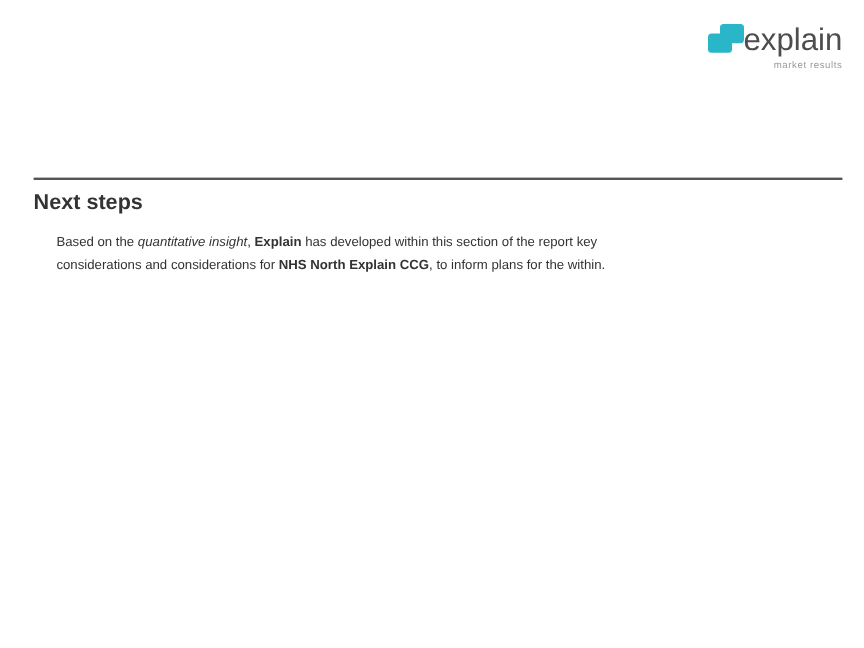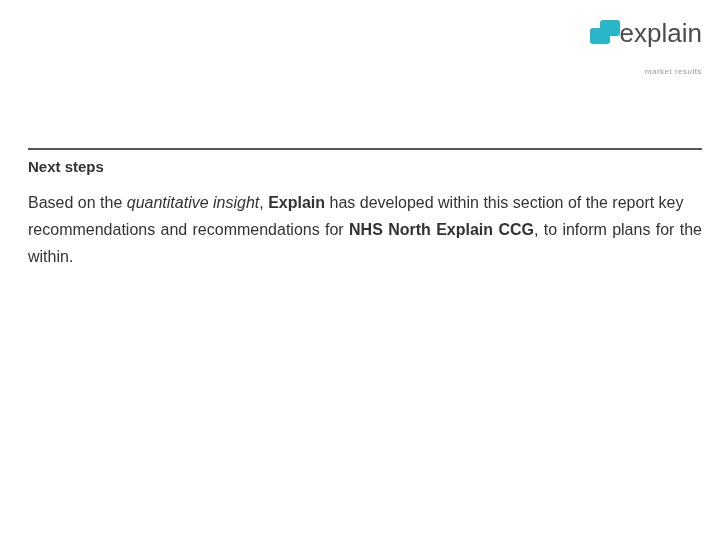--- a/index.html
+++ b/index.html
@@ -60,21 +60,21 @@
 
     .logo-text span.plain {
       color: #4d4d4d;
     }
 
     .logo-tagline {
       font-size: 8px;
       color: #999999;
       letter-spacing: 0.5px;
       text-align: right;
-      margin-top: 18px;
+      margin-top: 1px;
     }
 
     
     .divider {
       position: absolute;
       top: 148px;
       left: 28px;
       right: 18px;
       height: 1.5px;
       background: #555555;
@@ -82,33 +82,34 @@
 
     
     .content-section {
       position: absolute;
       top: 158px;
       left: 28px;
       right: 18px;
     }
 
     .section-title {
-      font-size: 15px;
+      font-size: 18px;
       font-weight: bold;
       color: #333333;
       margin-bottom: 14px;
       font-family: Arial, sans-serif;
     }
 
     .body-text {
-      font-size: 16px;
+      font-size: 11px;
       color: #333333;
       line-height: 1.7;
       font-family: Arial, sans-serif;
       text-align: justify;
+      margin-left: 19px;
     }
 
     .body-text .italic-word {
       font-style: italic;
     }
 
     .body-text .bold-word {
       font-weight: bold;
     }
   </style>
@@ -133,17 +134,17 @@
     </div>
     <div class="logo-tagline">market results</div>
   </div>
 
   <div class="divider"></div>
 
   <div class="content-section">
     <h2 class="section-title">Next steps</h2>
     <p class="body-text">
       <span>Based on the </span><span class="italic-word">quantitative insight</span><span>, </span><span class="bold-word">Explain</span><span> has developed within this section of the report key</span><br>
-      <span>recommendations and recommendations for </span><span class="bold-word">NHS North Explain CCG</span><span>, to inform plans for the within.</span>
+      <span>considerations and considerations for </span><span class="bold-word">NHS North Explain CCG</span><span>, to inform plans for the within.</span>
     </p>
   </div>
 
 </div>
 
 </body></html>

